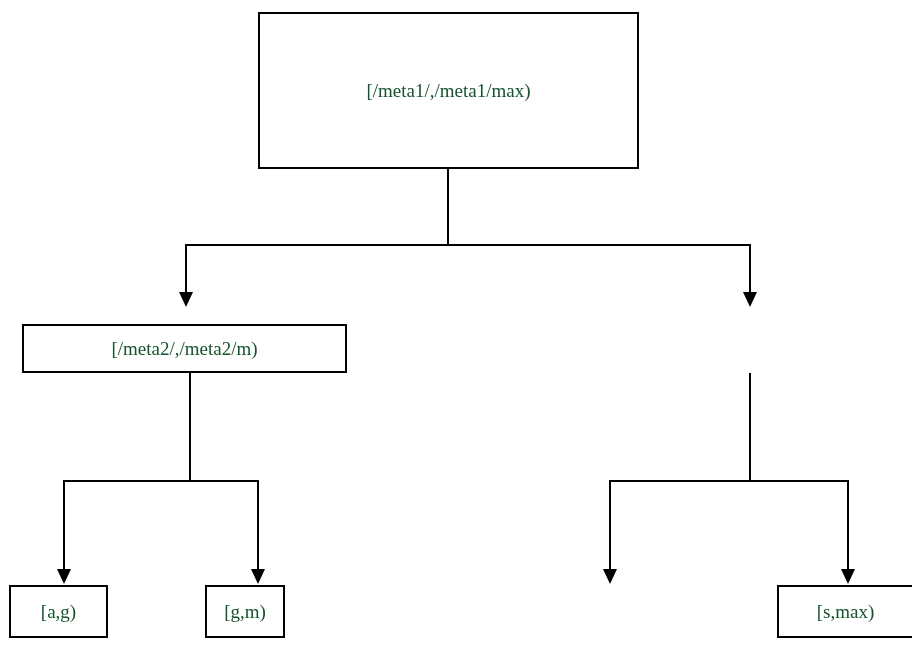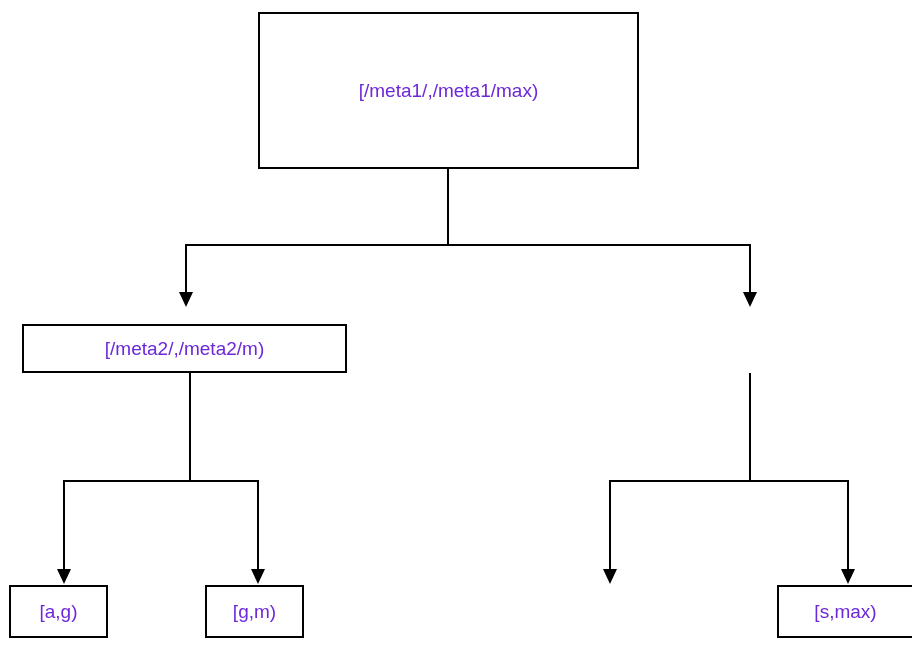--- a/index.html
+++ b/index.html
@@ -28,25 +28,25 @@
     box-sizing: border-box;
     background: #ffffff;
     border: 2px solid #000000;
     display: flex;
     align-items: center;
     justify-content: center;
     color: #000000;
     white-space: pre;
   }
   .node-label {
-    font-family: Liberation Sans, sans-serif;
+    font-family: Liberation Serif, serif;
     font-size: 19px;
     line-height: 1;
     letter-spacing: 0px;
-    color: #6d28d9;
+    color: #14532d;
     white-space: pre;
   }
   .node-root {
     left: 258px;
     top: 12px;
     width: 381px;
     height: 157px;
   }
   .node-mid-left {
     left: 22px;
@@ -63,21 +63,21 @@
   .node-leaf {
     top: 585px;
     height: 53px;
   }
   .node-leaf-ag {
     left: 9px;
     width: 99px;
   }
   .node-leaf-gm {
     left: 205px;
-    width: 99px;
+    width: 80px;
   }
   .node-leaf-ms {
     left: 553px;
     width: 100px;
   }
   .node-leaf-smax {
     left: 777px;
     width: 137px;
   }
 </style>

